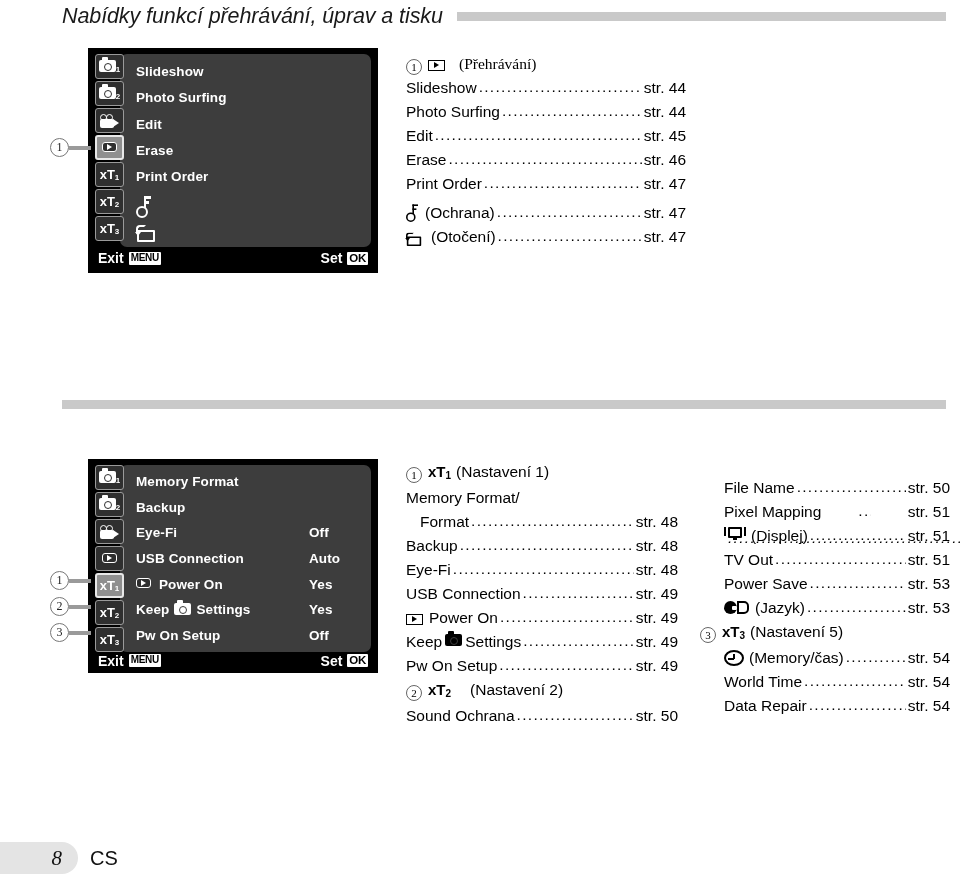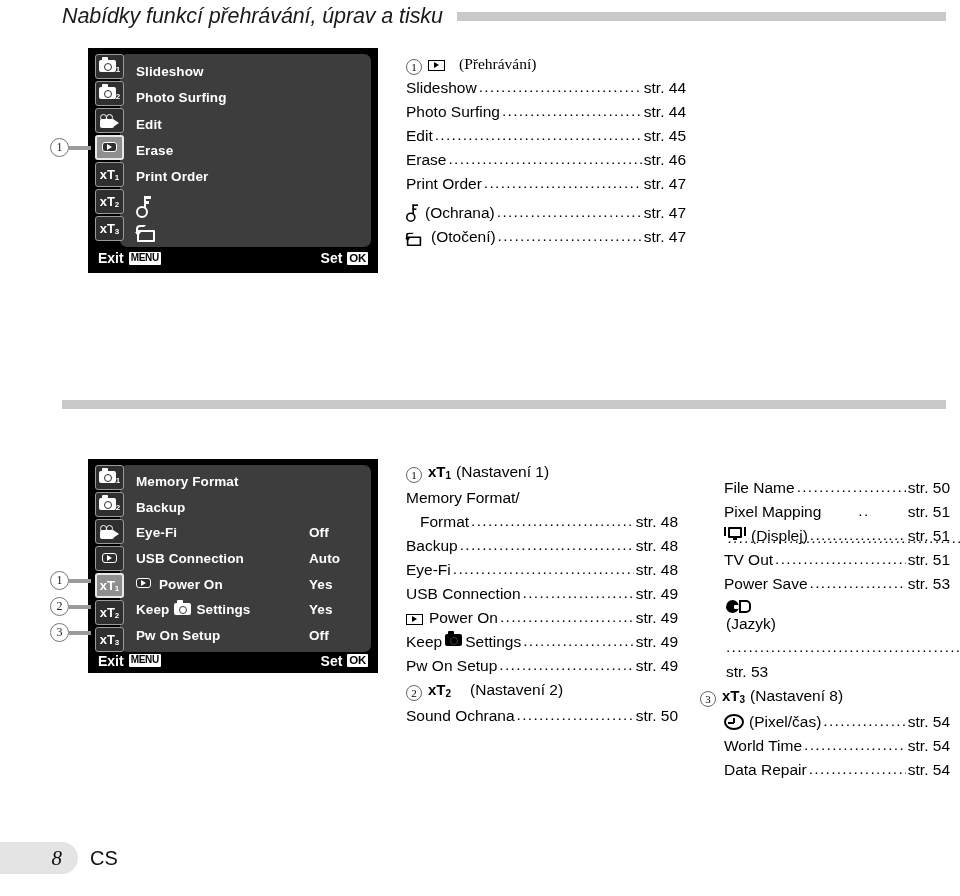--- a/index.html
+++ b/index.html
@@ -680,45 +680,45 @@
   <div class="refline" style="padding-left:24px;">
     <span class="name">TV Out</span>
     <span class="dots"></span>
     <span class="pg">str. 51</span>
   </div>
   <div class="refline" style="padding-left:24px;">
     <span class="name">Power Save</span>
     <span class="dots"></span>
     <span class="pg">str. 53</span>
   </div>
-  <div class="refline" style="padding-left:24px;flex-direction:column;">
+  <div class="refline" style="padding-left:24px;">
     <span class="ico-lang" style="margin-right:5px;">
         <i class="head"></i>
         <i class="mouth"></i>
         <i class="bub"></i>
       </span>
     <span class="name">(Jazyk)</span>
     <span class="dots"></span>
     <span class="pg">str. 53</span>
   </div>
   <div class="refline">
     <span class="marker">
         <span class="cnum">3</span>
       </span>
     <span class="wrenchglyph" style="font-size:15px;">xT</span>
       <span style="font-size:10px;font-weight:bold;position:relative;top:2px;">3</span>
-    <span class="name" style="margin-left:5px;">(Nastavení 8)</span>
+    <span class="name" style="margin-left:5px;">(Nastavení 5)</span>
   </div>
   <div class="refline" style="padding-left:24px;">
     <span class="ico-clock" style="margin-right:5px;">
         <i class="oval"></i>
         <i class="h1"></i>
         <i class="h2"></i>
       </span>
-    <span class="name">(Pixel/čas)</span>
+    <span class="name">(Memory/čas)</span>
     <span class="dots"></span>
     <span class="pg">str. 54</span>
   </div>
   <div class="refline" style="padding-left:24px;">
     <span class="name">World Time</span>
     <span class="dots"></span>
     <span class="pg">str. 54</span>
   </div>
   <div class="refline" style="padding-left:24px;">
     <span class="name">Data Repair</span>

